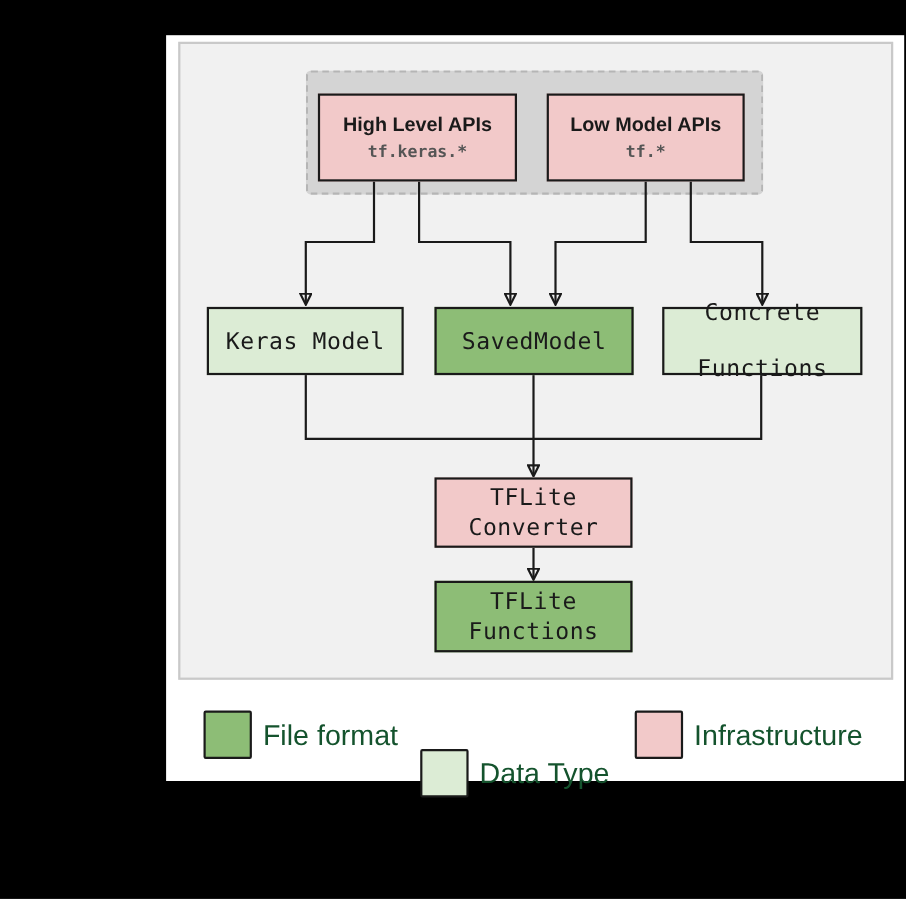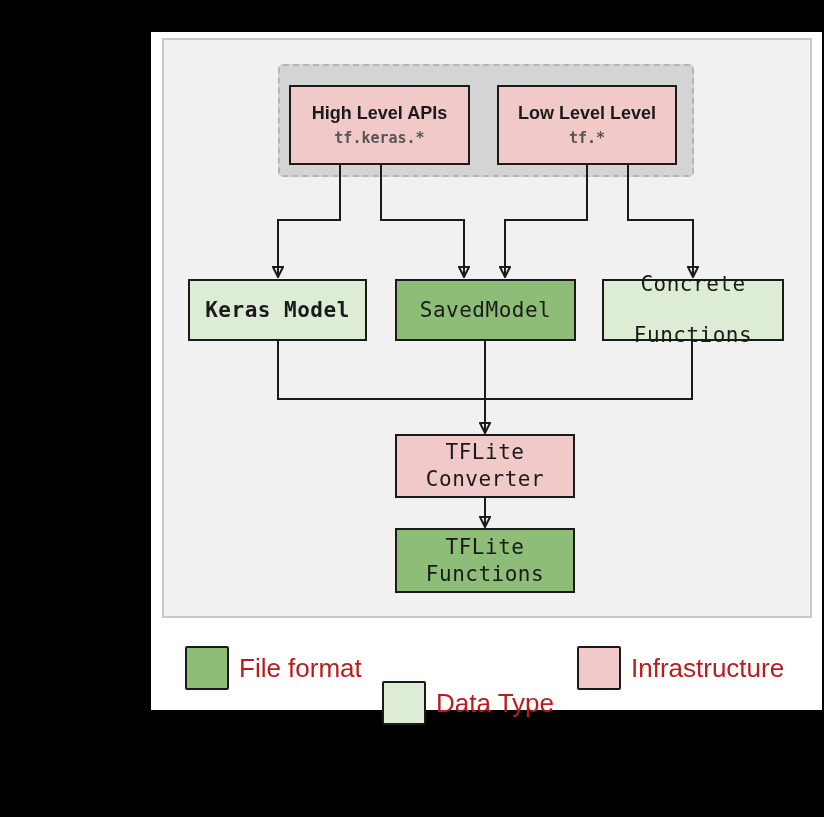--- a/index.html
+++ b/index.html
@@ -41,21 +41,21 @@
   .node-flatbuffer{left:231px;top:488px;width:180px;height:65px;}
   .connector-layer{position:absolute;left:0;top:0;width:650px;height:580px;pointer-events:none;}
   .connector-layer path{stroke:#1a1a1a;stroke-width:2;fill:none;}
   .legend{position:absolute;left:0;top:614px;width:671px;height:44px;}
   .legend-item{position:absolute;top:0;height:44px;display:flex;align-items:center;gap:10px;}
   .legend-item-1{left:34px;}
   .legend-item-2{left:231px;margin-top:35px;}
   .legend-item-3{left:426px;}
   .swatch{width:44px;height:44px;border:2px solid #1a1a1a;border-radius:2px;flex:0 0 auto;}
   .legend-label{
-    font-family:"Liberation Sans",sans-serif;font-size:26px;color:#b91c1c;
+    font-family:"Liberation Sans",sans-serif;font-size:26px;color:#14532d;
     white-space:nowrap;line-height:44px;
   }
 </style>
 </head>
 <body>
 
 <div class="content">
 
   <div class="panel">
 
@@ -75,25 +75,25 @@
       <path d="M321,301 V392" marker-end="url(#arrow)"></path>
       <path d="M321,458 V486" marker-end="url(#arrow)"></path>
     </svg>
 
     <div class="node node-high" style="background-color: rgb(242, 201, 201);">
       <div class="api-title">High Level APIs</div>
       <div class="api-subtitle">tf.keras.*</div>
     </div>
 
     <div class="node node-low" style="background-color: rgb(242, 201, 201);">
-      <div class="api-title">Low Level Level</div>
+      <div class="api-title">Low Model APIs</div>
       <div class="api-subtitle">tf.*</div>
     </div>
 
-    <div class="node node-keras" style="background-color: rgb(220, 236, 213); font-weight: bold;">
+    <div class="node node-keras" style="background-color: rgb(220, 236, 213);">
       <div class="mono-label">Keras Model</div>
     </div>
 
     <div class="node node-saved" style="background-color: rgb(141, 189, 118);">
       <div class="mono-label">SavedModel</div>
     </div>
 
     <div class="node node-concrete" style="background-color: rgb(220, 236, 213);">
       <div class="mono-label">Concrete</div>
       <div class="mono-label">Functions</div>

